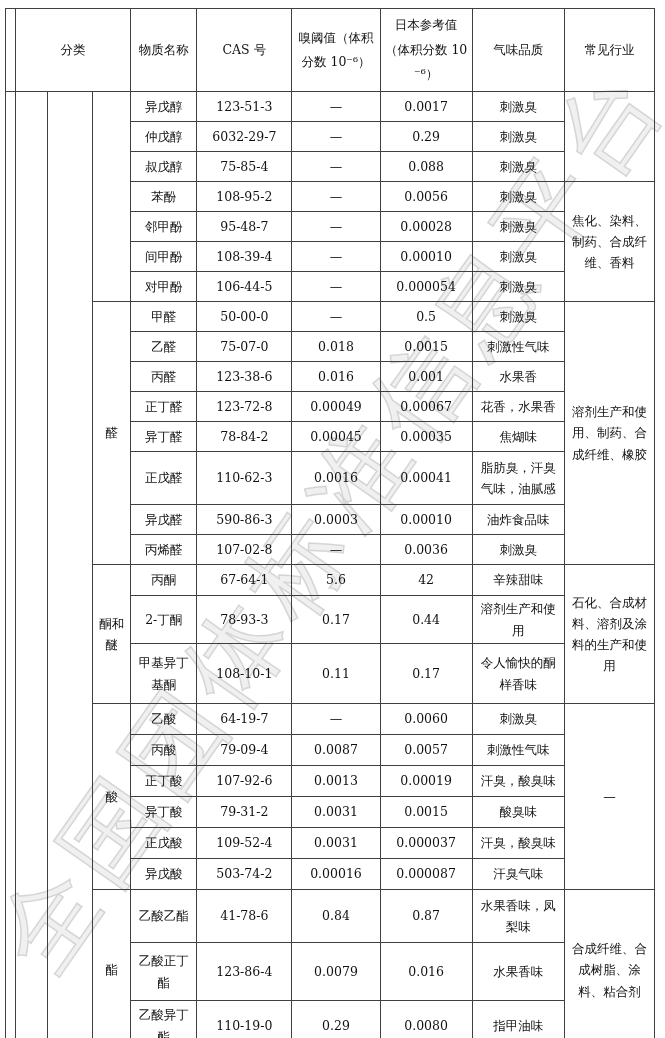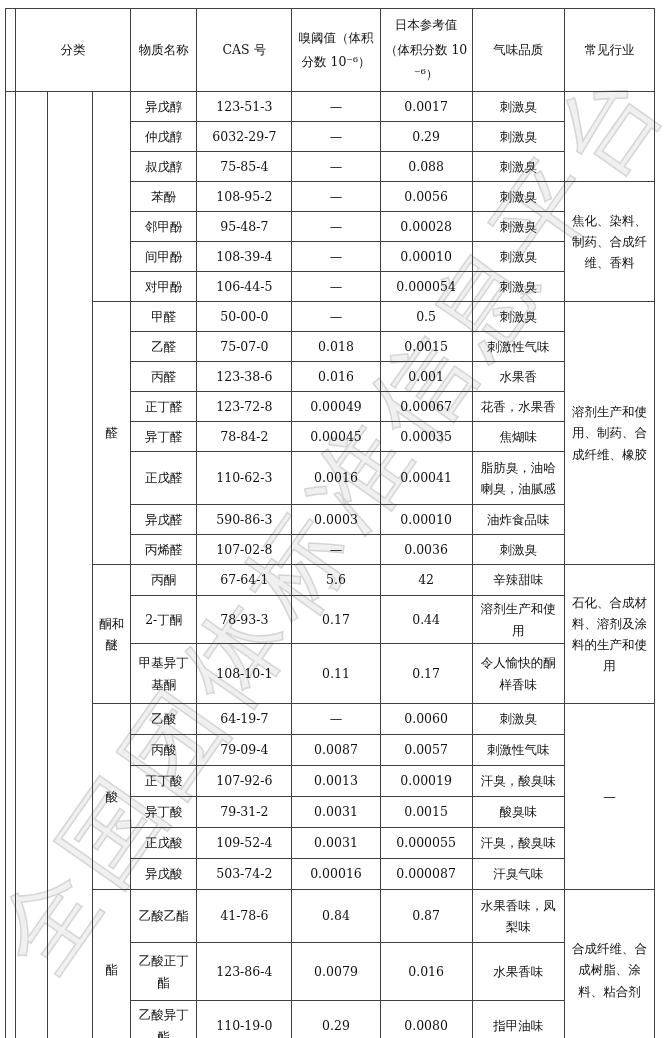--- a/index.html
+++ b/index.html
@@ -178,21 +178,21 @@
       <td>78-84-2</td>
       <td>0.00045</td>
       <td>0.00035</td>
       <td>焦煳味</td>
     </tr>
     <tr class="h50">
       <td>正戊醛</td>
       <td>110-62-3</td>
       <td>0.0016</td>
       <td>0.00041</td>
-      <td>脂肪臭，油哈喇臭，油腻感</td>
+      <td>脂肪臭，汗臭气味，油腻感</td>
     </tr>
     <tr class="h27">
       <td>异戊醛</td>
       <td>590-86-3</td>
       <td>0.0003</td>
       <td>0.00010</td>
       <td>油炸食品味</td>
     </tr>
     <tr class="h27">
       <td>丙烯醛</td>
@@ -253,21 +253,21 @@
       <td>异丁酸</td>
       <td>79-31-2</td>
       <td>0.0031</td>
       <td>0.0015</td>
       <td>酸臭味</td>
     </tr>
     <tr class="h28">
       <td>正戊酸</td>
       <td>109-52-4</td>
       <td>0.0031</td>
-      <td>0.000055</td>
+      <td>0.000037</td>
       <td>汗臭，酸臭味</td>
     </tr>
     <tr class="h28">
       <td>异戊酸</td>
       <td>503-74-2</td>
       <td>0.00016</td>
       <td>0.000087</td>
       <td>汗臭气味</td>
     </tr>
 

